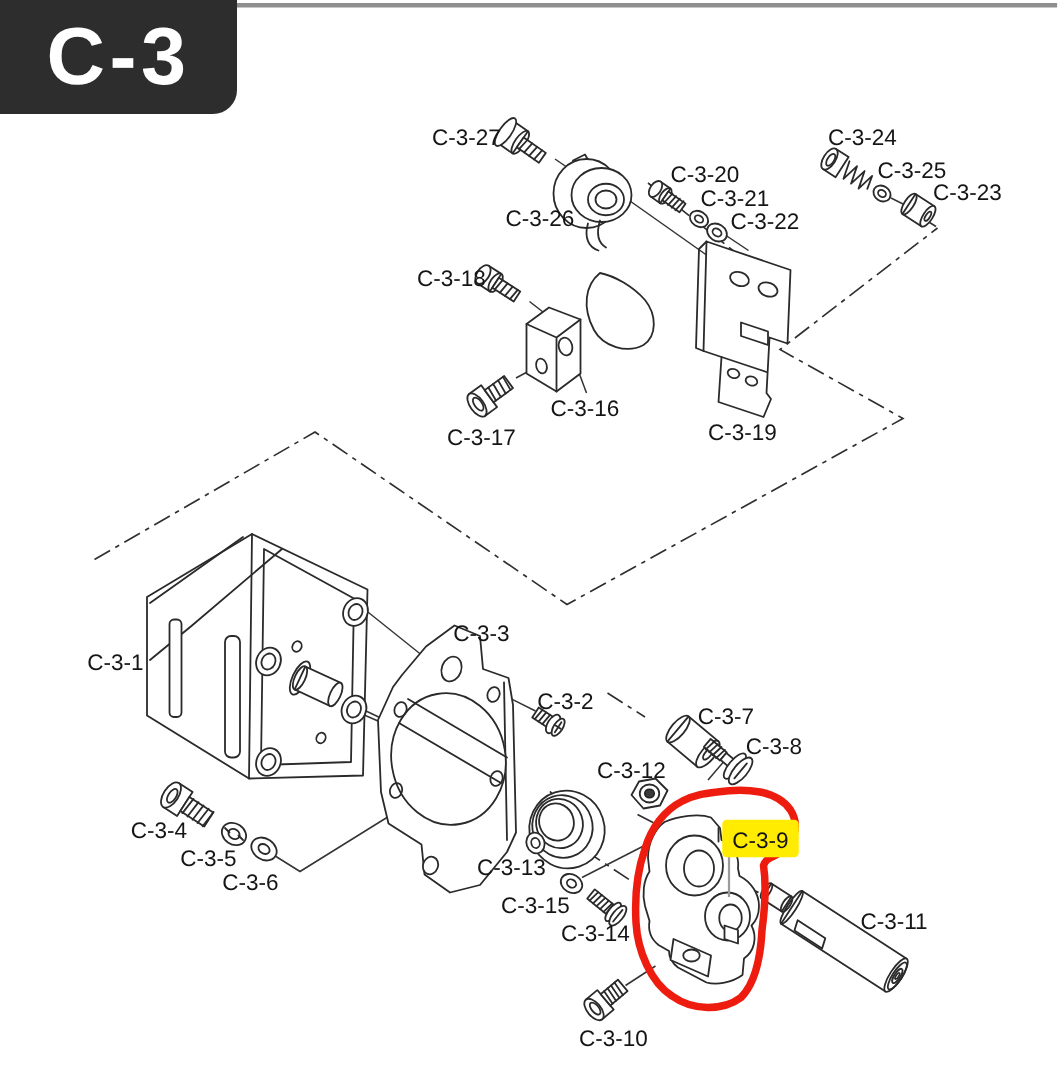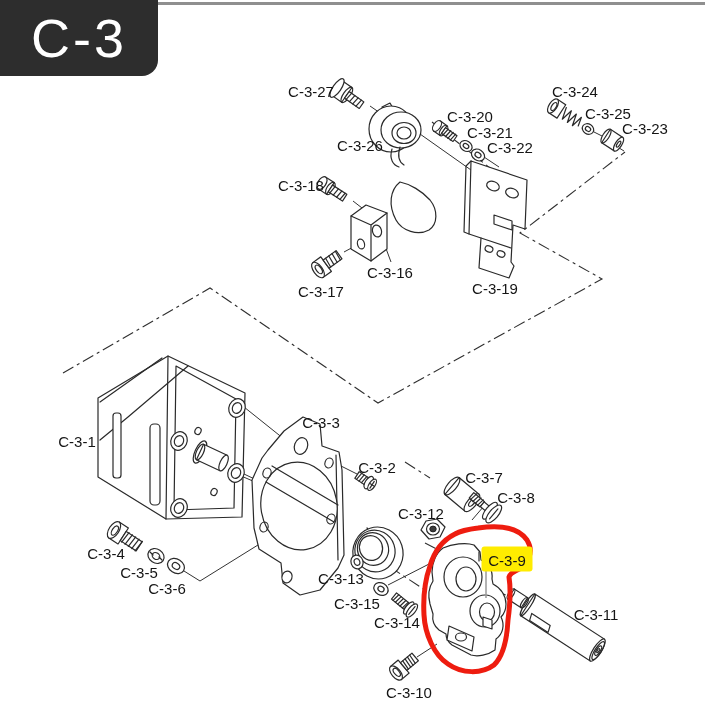--- a/index.html
+++ b/index.html
@@ -1,21 +1,21 @@
 <!DOCTYPE html>
 <html><head>
 <meta charset="utf-8">
 <style>
   html,body{margin:0;padding:0;background:#fff;}
   #stage{position:relative;width:705px;height:715px;background:#fff;overflow:hidden;
          font-family:"Liberation Sans",sans-serif;}
   #top-rule{position:absolute;left:156px;top:2px;right:0;height:3px;background:#8f8f8f;}
   #sheet-title{position:absolute;left:0;top:0;width:158px;height:76px;background:#2d2d2d;
     border-radius:0 0 16px 0;color:#fff;display:flex;align-items:center;justify-content:center;
-    font-weight:normal;font-size:54px;letter-spacing:3px;}
+    font-weight:bold;font-size:54px;letter-spacing:3px;}
   svg{position:absolute;left:0;top:0;}
   .ln{stroke:#2a2a2a;stroke-width:1.2;fill:none;stroke-linejoin:round;stroke-linecap:round;}
   .fw{stroke:#2a2a2a;stroke-width:1.2;fill:#fff;stroke-linejoin:round;}
   .thin{stroke:#333;stroke-width:1;fill:none;}
   .dash{stroke:#2f2f2f;stroke-width:1.1;fill:none;stroke-dasharray:12 4 3 4;}
   .part-label{font-family:"Liberation Sans",sans-serif;font-size:15px;fill:#151515;}
 </style>
 </head>
 <body>
 

